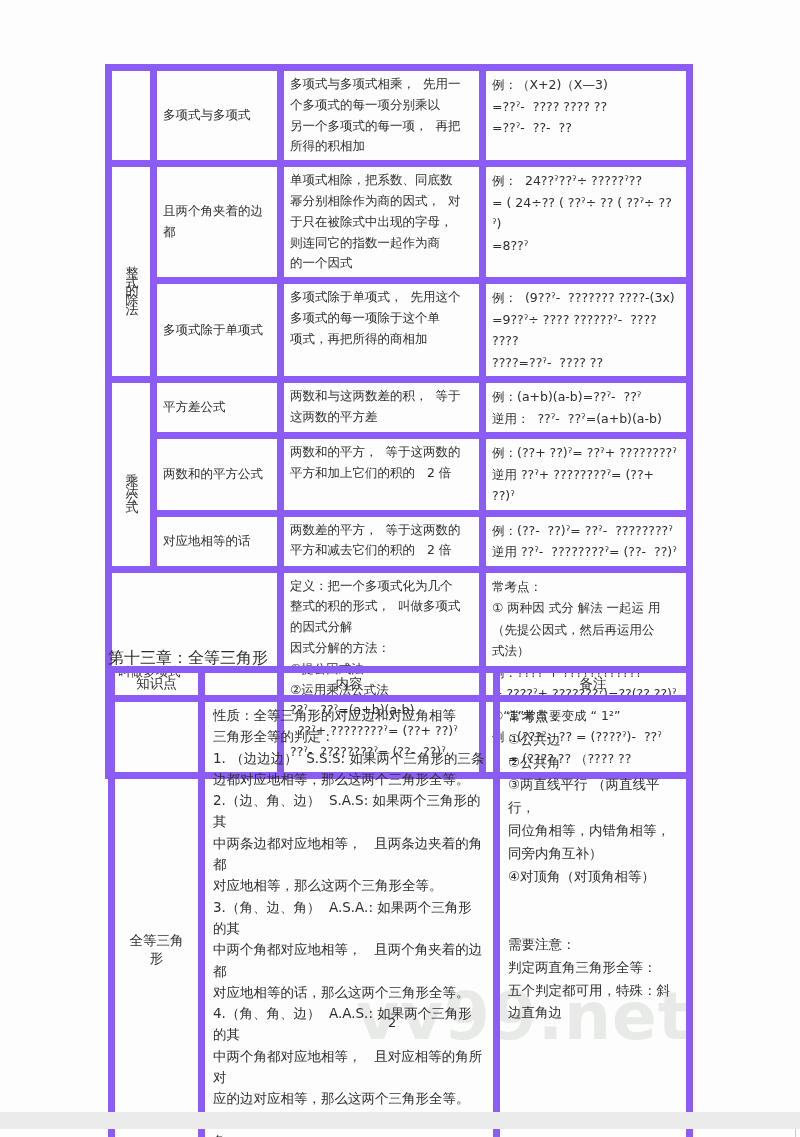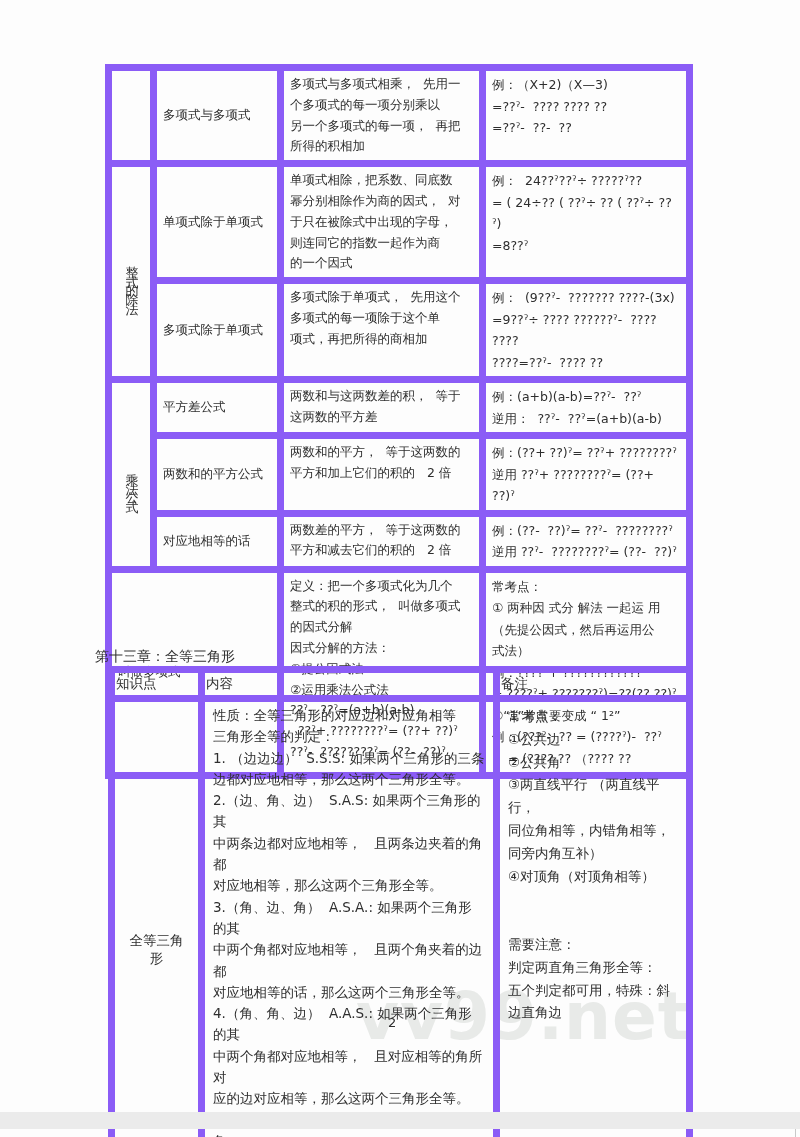--- a/index.html
+++ b/index.html
@@ -22,25 +22,25 @@
   .t1 td { font-size:12.5px; line-height:20.8px; vertical-align:top; padding:3px 6px; white-space:pre-wrap; }
   .t1 .cat { text-align:center; vertical-align:middle; padding:0; }
   .t1 .cat .vert {
     writing-mode:vertical-rl; text-orientation:upright;
     letter-spacing:9px; font-size:13px; margin:0 auto; display:inline-block;
   }
   .t1 .topic { text-align:left; vertical-align:middle; white-space:pre-wrap; }
   .t1 .ex { line-height:21.5px; }
 
   
-  .heading { position:absolute; left:95px; top:648px; font-size:14px; z-index:1;text-align:right; }
+  .heading { position:absolute; left:108px; top:648px; font-size:16px; z-index:1;text-align:right; }
 
   
   .t2 { left:108px; top:666px; width:578px; }
-  .t2 th { font-size:13.5px; font-weight:normal; height:20px; text-align:left; }
+  .t2 th { font-size:13.5px; font-weight:normal; height:20px; text-align:center; }
   .t2 td { font-size:13.5px; vertical-align:top; padding:3px 8px; white-space:pre-wrap; }
   .t2 .kp { text-align:center; vertical-align:middle; }
   .t2 .content { line-height:21.3px; }
   .t2 .remarks { line-height:22.8px; }
 
   .pagenum { position:absolute; left:388px; top:1015px; font-size:13px; z-index:1; }
   .bottom-strip { position:absolute; left:0; top:1112px; width:800px; height:17px; background:#ebebeb; z-index:2; }
   .edge-mark { position:absolute; left:795px; top:1129px; width:1px; height:8px; background:#c9c9c9; z-index:2; }
 </style>
 </head>
@@ -66,21 +66,21 @@
 另一个多项式的每一项，  再把
 所得的积相加</td>
       <td class="ex">例：（X+2)（X—3)
 =??ˀ-  ???? ???? ??
 =??ˀ-  ??-  ??</td>
     </tr>
     <tr style="height:116px">
       <td class="cat" rowspan="2">
         <div class="vert">整式的除法</div>
       </td>
-      <td class="topic">单项式除于单项式</td>
+      <td class="topic">且两个角夹着的边都</td>
       <td>单项式相除，把系数、同底数
 幂分别相除作为商的因式，  对
 于只在被除式中出现的字母，
 则连同它的指数一起作为商
 的一个因式</td>
       <td class="ex">例：  24??ˀ??ˀ÷ ?????ˀ??
 = ( 24÷?? ( ??ˀ÷ ?? ( ??ˀ÷ ??ˀ)
 =8??ˀ</td>
     </tr>
     <tr style="height:62px">

